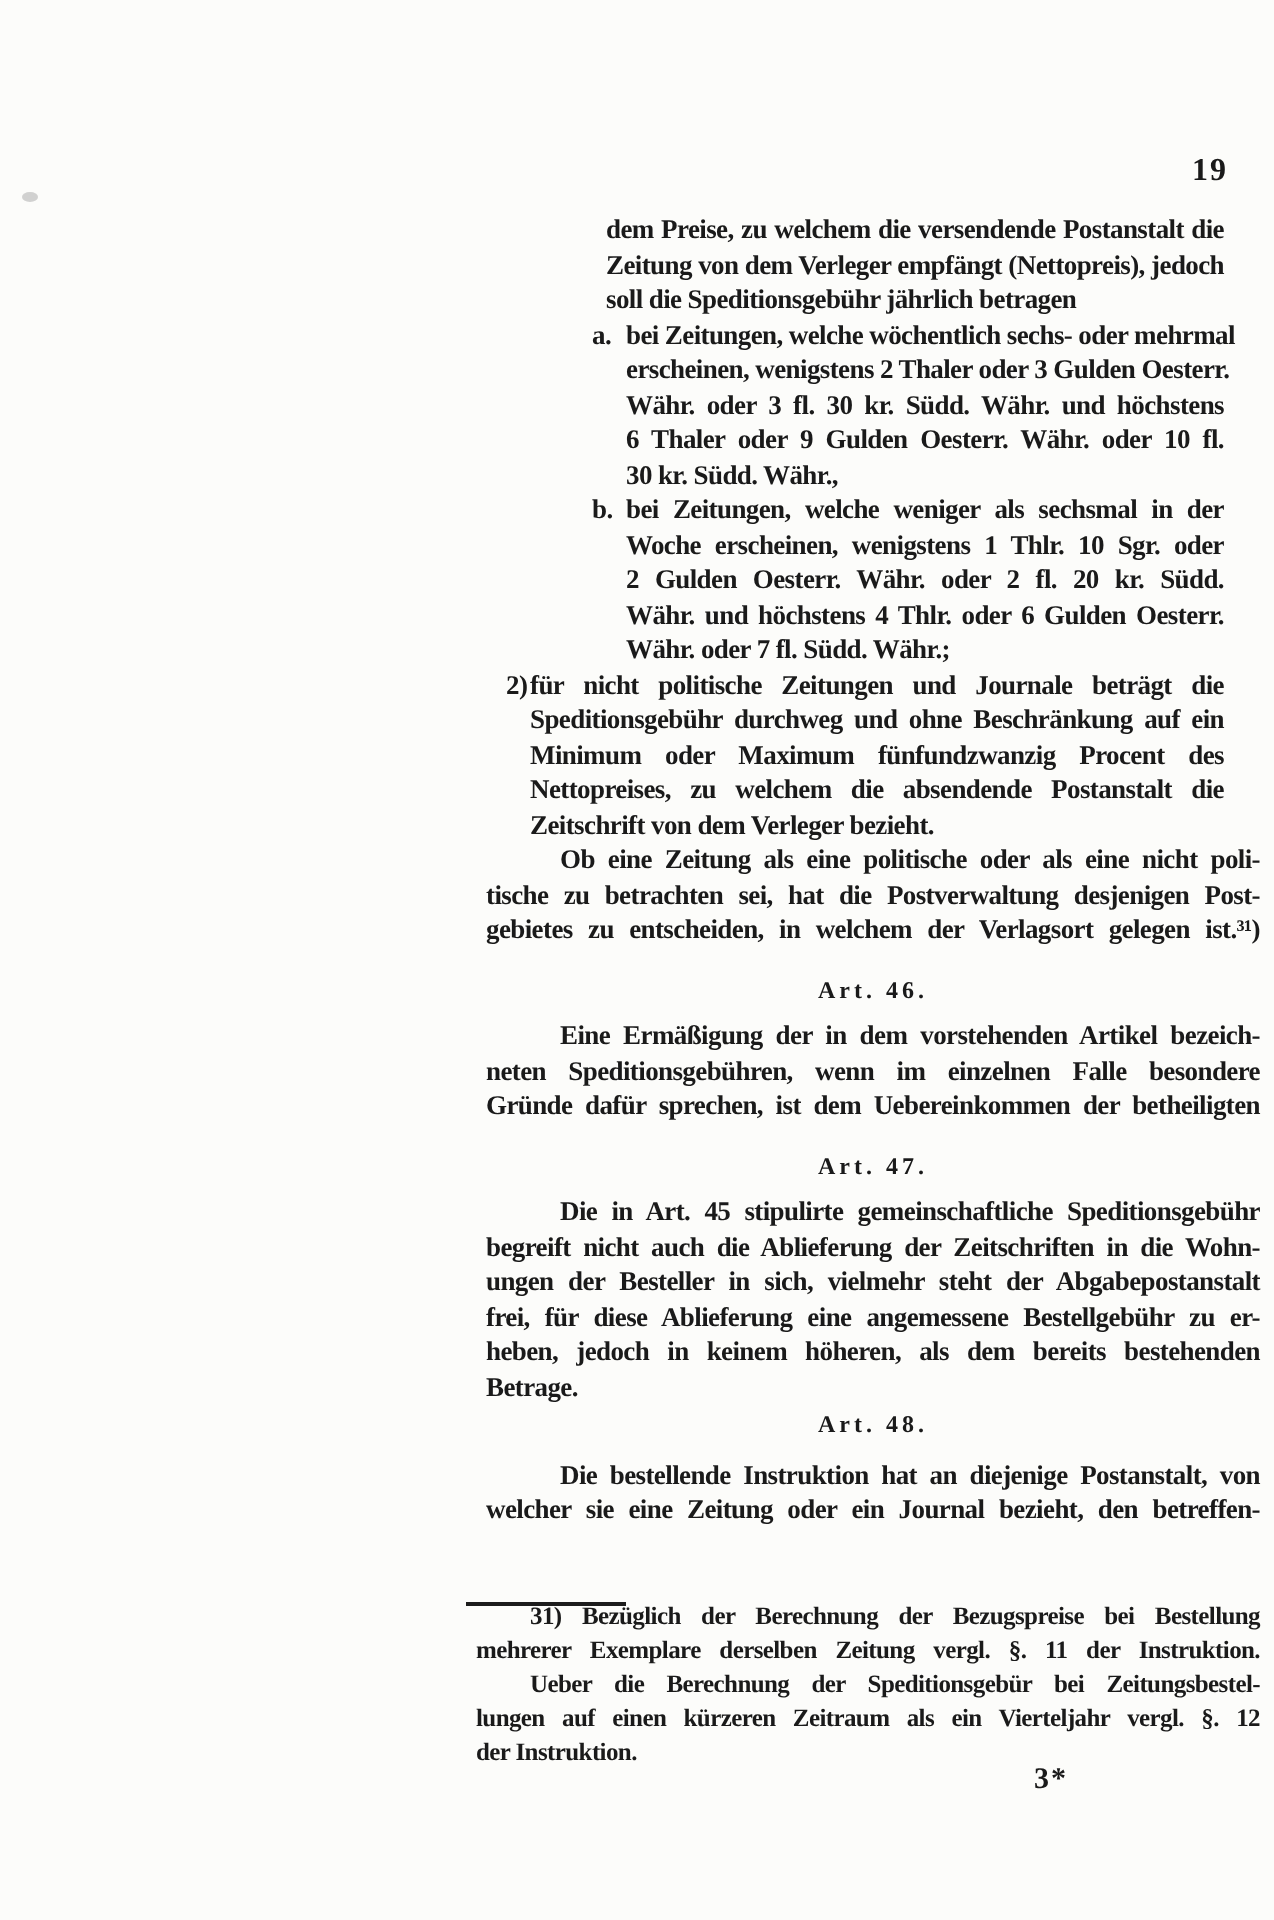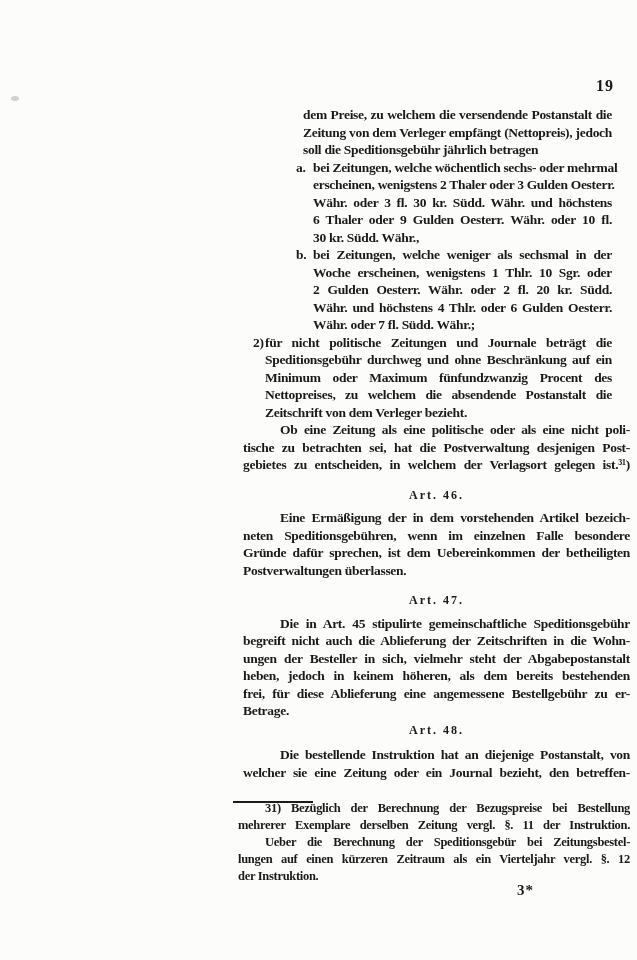--- a/index.html
+++ b/index.html
@@ -102,29 +102,28 @@
       <div class="block para">
         <div class="line j">Ob eine Zeitung als eine politische oder als eine nicht poli-</div>
         <div class="line j">tische zu betrachten sei, hat die Postverwaltung desjenigen Post-</div>
         <div class="line j">gebietes zu entscheiden, in welchem der Verlagsort gelegen ist.³¹)</div>
       </div>
       <div class="heading">Art. 46.</div>
       <div class="block para">
         <div class="line j">Eine Ermäßigung der in dem vorstehenden Artikel bezeich-</div>
         <div class="line j">neten Speditionsgebühren, wenn im einzelnen Falle besondere</div>
         <div class="line j">Gründe dafür sprechen, ist dem Uebereinkommen der betheiligten</div>
-        <div class="line">Postverwaltungen überlassen.</div>
       </div>
       <div class="heading">Art. 47.</div>
       <div class="block para">
         <div class="line j">Die in Art. 45 stipulirte gemeinschaftliche Speditionsgebühr</div>
         <div class="line j">begreift nicht auch die Ablieferung der Zeitschriften in die Wohn-</div>
         <div class="line j">ungen der Besteller in sich, vielmehr steht der Abgabepostanstalt</div>
+        <div class="line j">frei, für diese Ablieferung eine angemessene Bestellgebühr zu er-</div>
         <div class="line j">heben, jedoch in keinem höheren, als dem bereits bestehenden</div>
-        <div class="line j">frei, für diese Ablieferung eine angemessene Bestellgebühr zu er-</div>
         <div class="line">Betrage.</div>
       </div>
       <div class="heading tight">Art. 48.</div>
       <div class="block para">
         <div class="line j">Die bestellende Instruktion hat an diejenige Postanstalt, von</div>
         <div class="line j">welcher sie eine Zeitung oder ein Journal bezieht, den betreffen-</div>
       </div>
     </main>
   <div class="footnote-rule"></div>
   <div class="footnotes" id="footnote-root">

